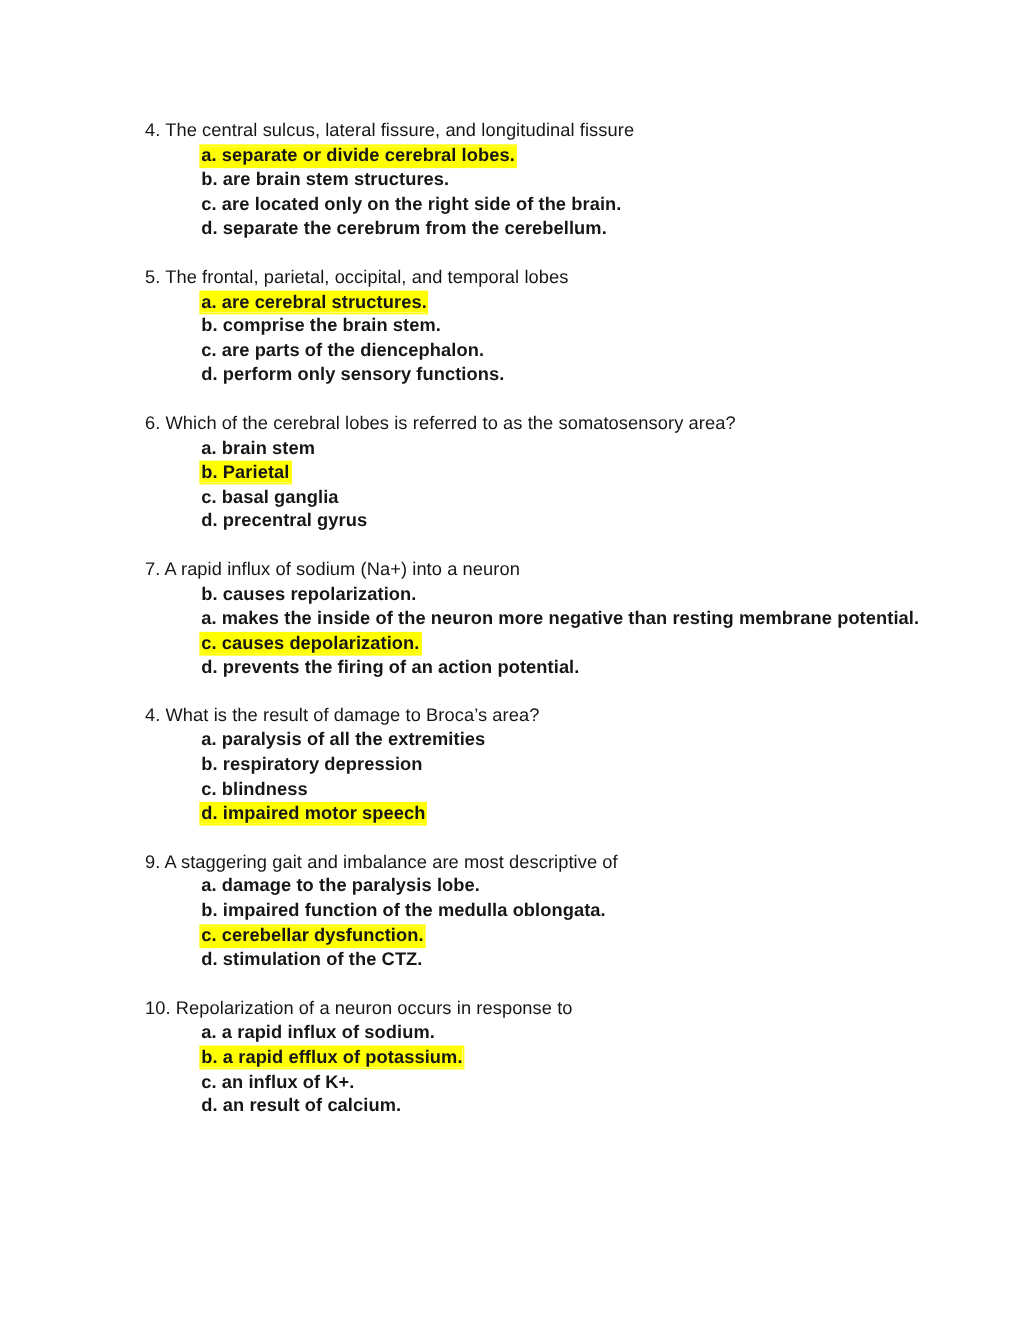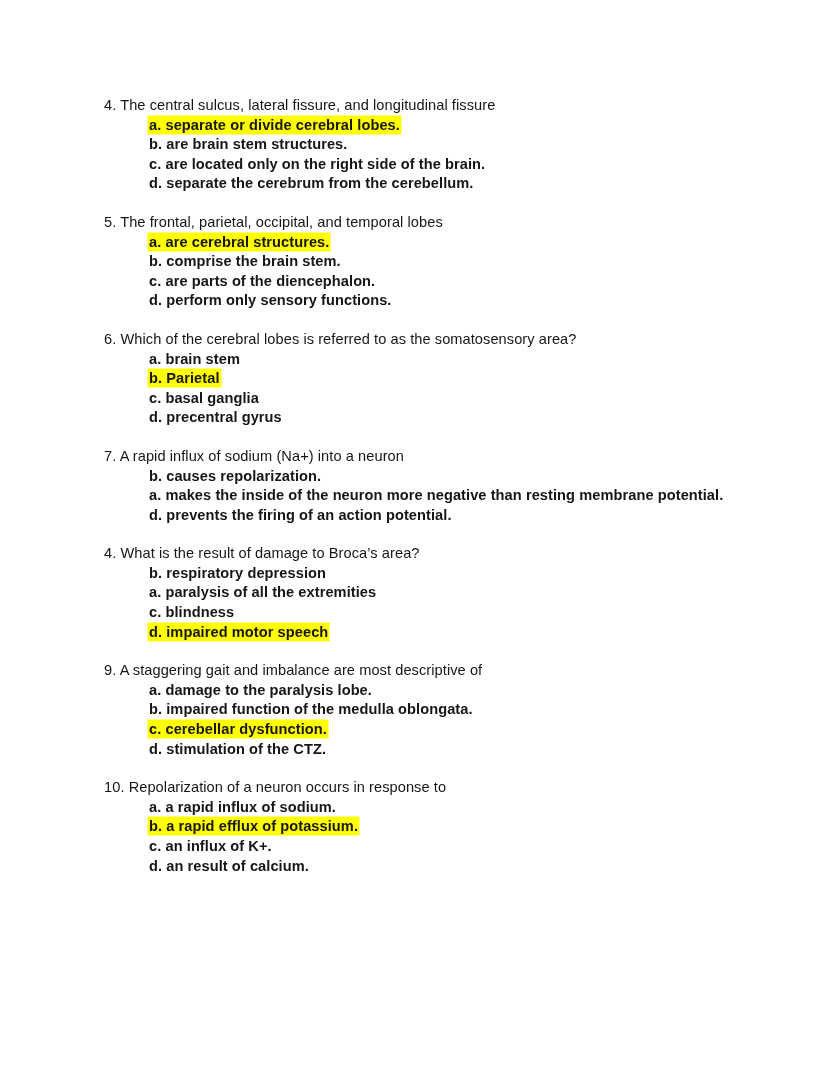--- a/index.html
+++ b/index.html
@@ -15,21 +15,21 @@
     color: #161616;
     -webkit-font-smoothing: antialiased;
   }
 
   #page {
     position: relative;
     width: 828px;
     height: 1071px;
     background: #ffffff;
     box-sizing: border-box;
-    padding: 96px 0 0 4px;
+    padding: 96px 0 0 16px;
   }
 
   .quiz {
     margin: 0;
     padding: 0;
   }
 
   .question-block {
     margin: 0 0 19px 0;
     padding: 0;
@@ -99,28 +99,29 @@
           <li class="option highlighted"><span class="option-text">b. Parietal</span></li>
           <li class="option"><span class="option-text">c. basal ganglia</span></li>
           <li class="option"><span class="option-text">d. precentral gyrus</span></li>
         </ul>
       </div>
       <div class="question-block">
         <p class="question-stem">7. A rapid influx of sodium (Na+) into a neuron</p>
         <ul class="options">
           <li class="option"><span class="option-text">b. causes repolarization.</span></li>
           <li class="option"><span class="option-text">a. makes the inside of the neuron more negative than resting membrane potential.</span></li>
+          <li class="option highlighted"><span class="option-text">c. causes depolarization.</span></li>
           <li class="option"><span class="option-text">d. prevents the firing of an action potential.</span></li>
         </ul>
       </div>
       <div class="question-block">
         <p class="question-stem">4. What is the result of damage to Broca’s area?</p>
         <ul class="options">
+          <li class="option"><span class="option-text">a. paralysis of all the extremities</span></li>
           <li class="option"><span class="option-text">b. respiratory depression</span></li>
-          <li class="option"><span class="option-text">a. paralysis of all the extremities</span></li>
           <li class="option"><span class="option-text">c. blindness</span></li>
           <li class="option highlighted"><span class="option-text">d. impaired motor speech</span></li>
         </ul>
       </div>
       <div class="question-block">
         <p class="question-stem">9. A staggering gait and imbalance are most descriptive of</p>
         <ul class="options">
           <li class="option"><span class="option-text">a. damage to the paralysis lobe.</span></li>
           <li class="option"><span class="option-text">b. impaired function of the medulla oblongata.</span></li>
           <li class="option highlighted"><span class="option-text">c. cerebellar dysfunction.</span></li>

